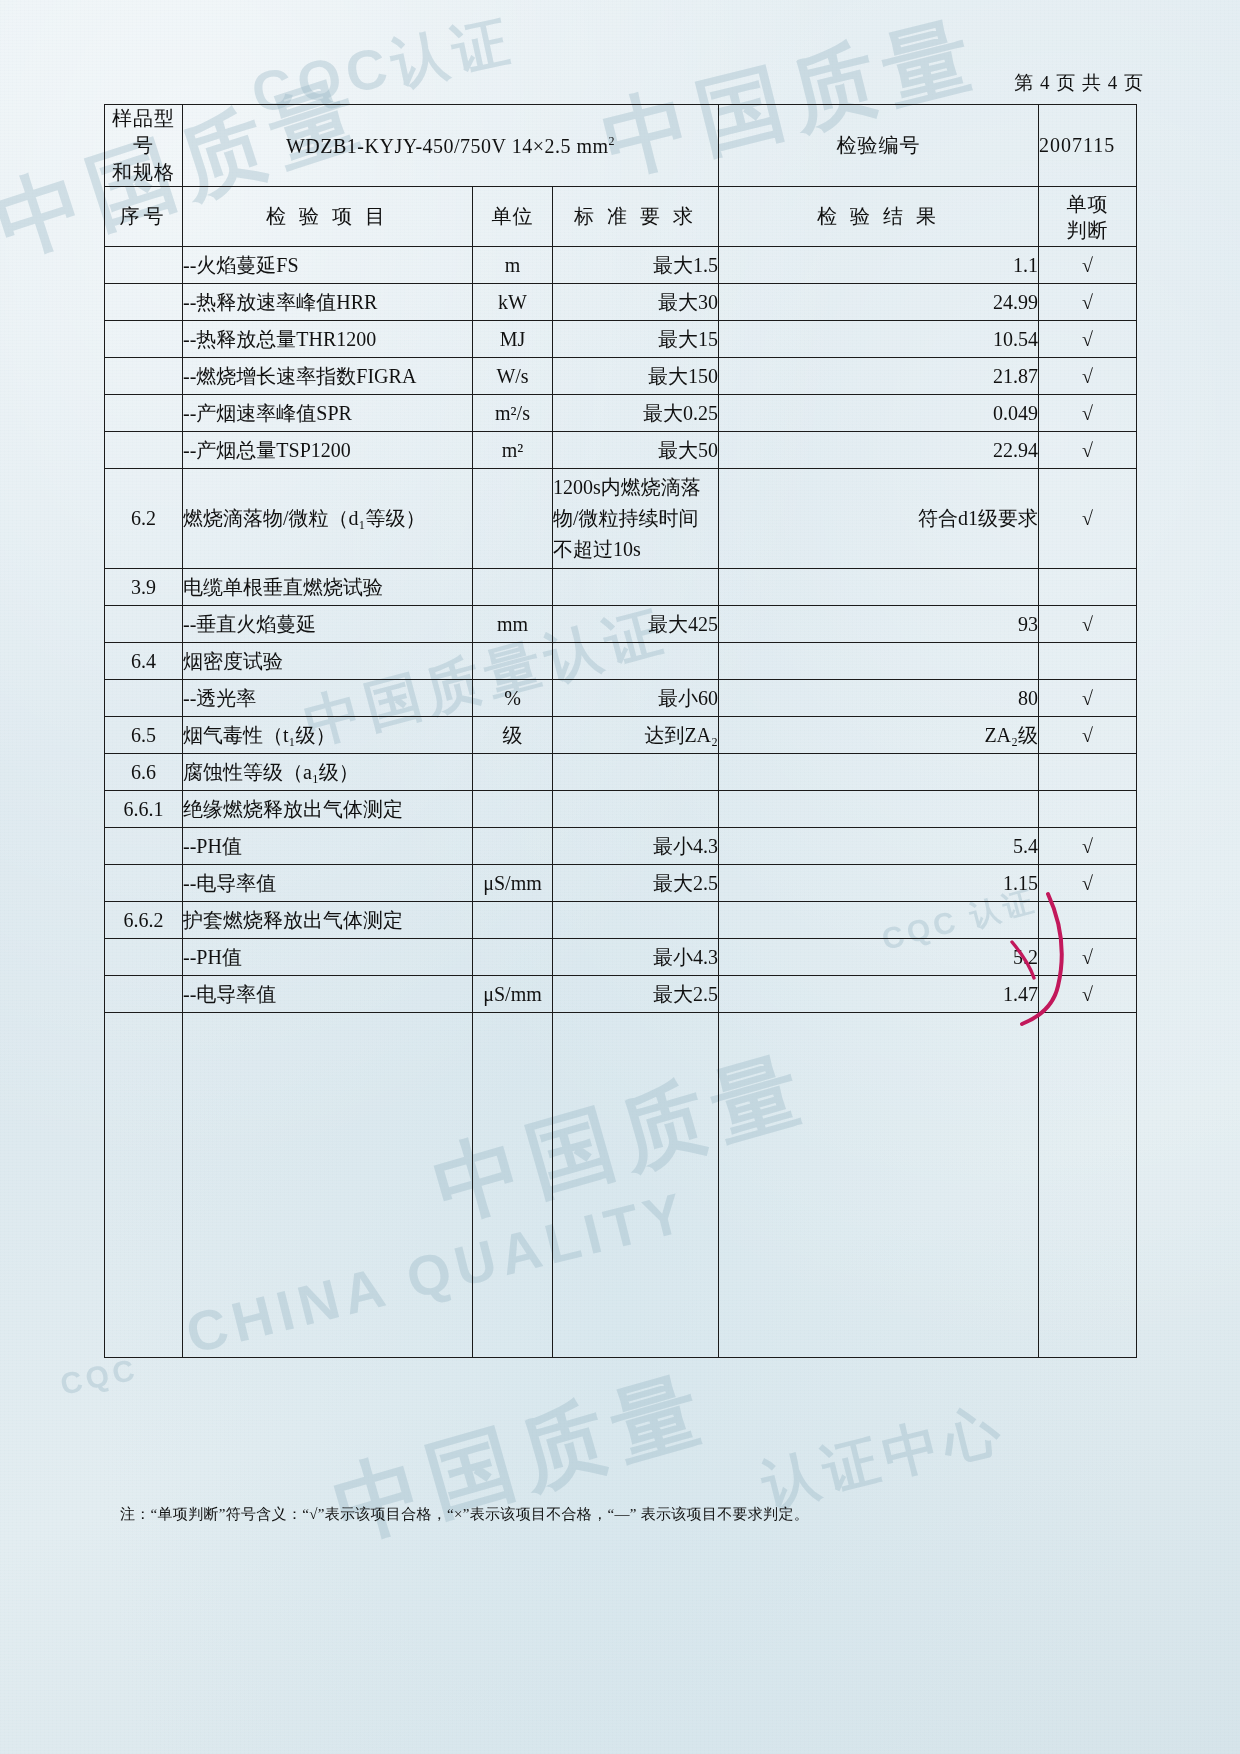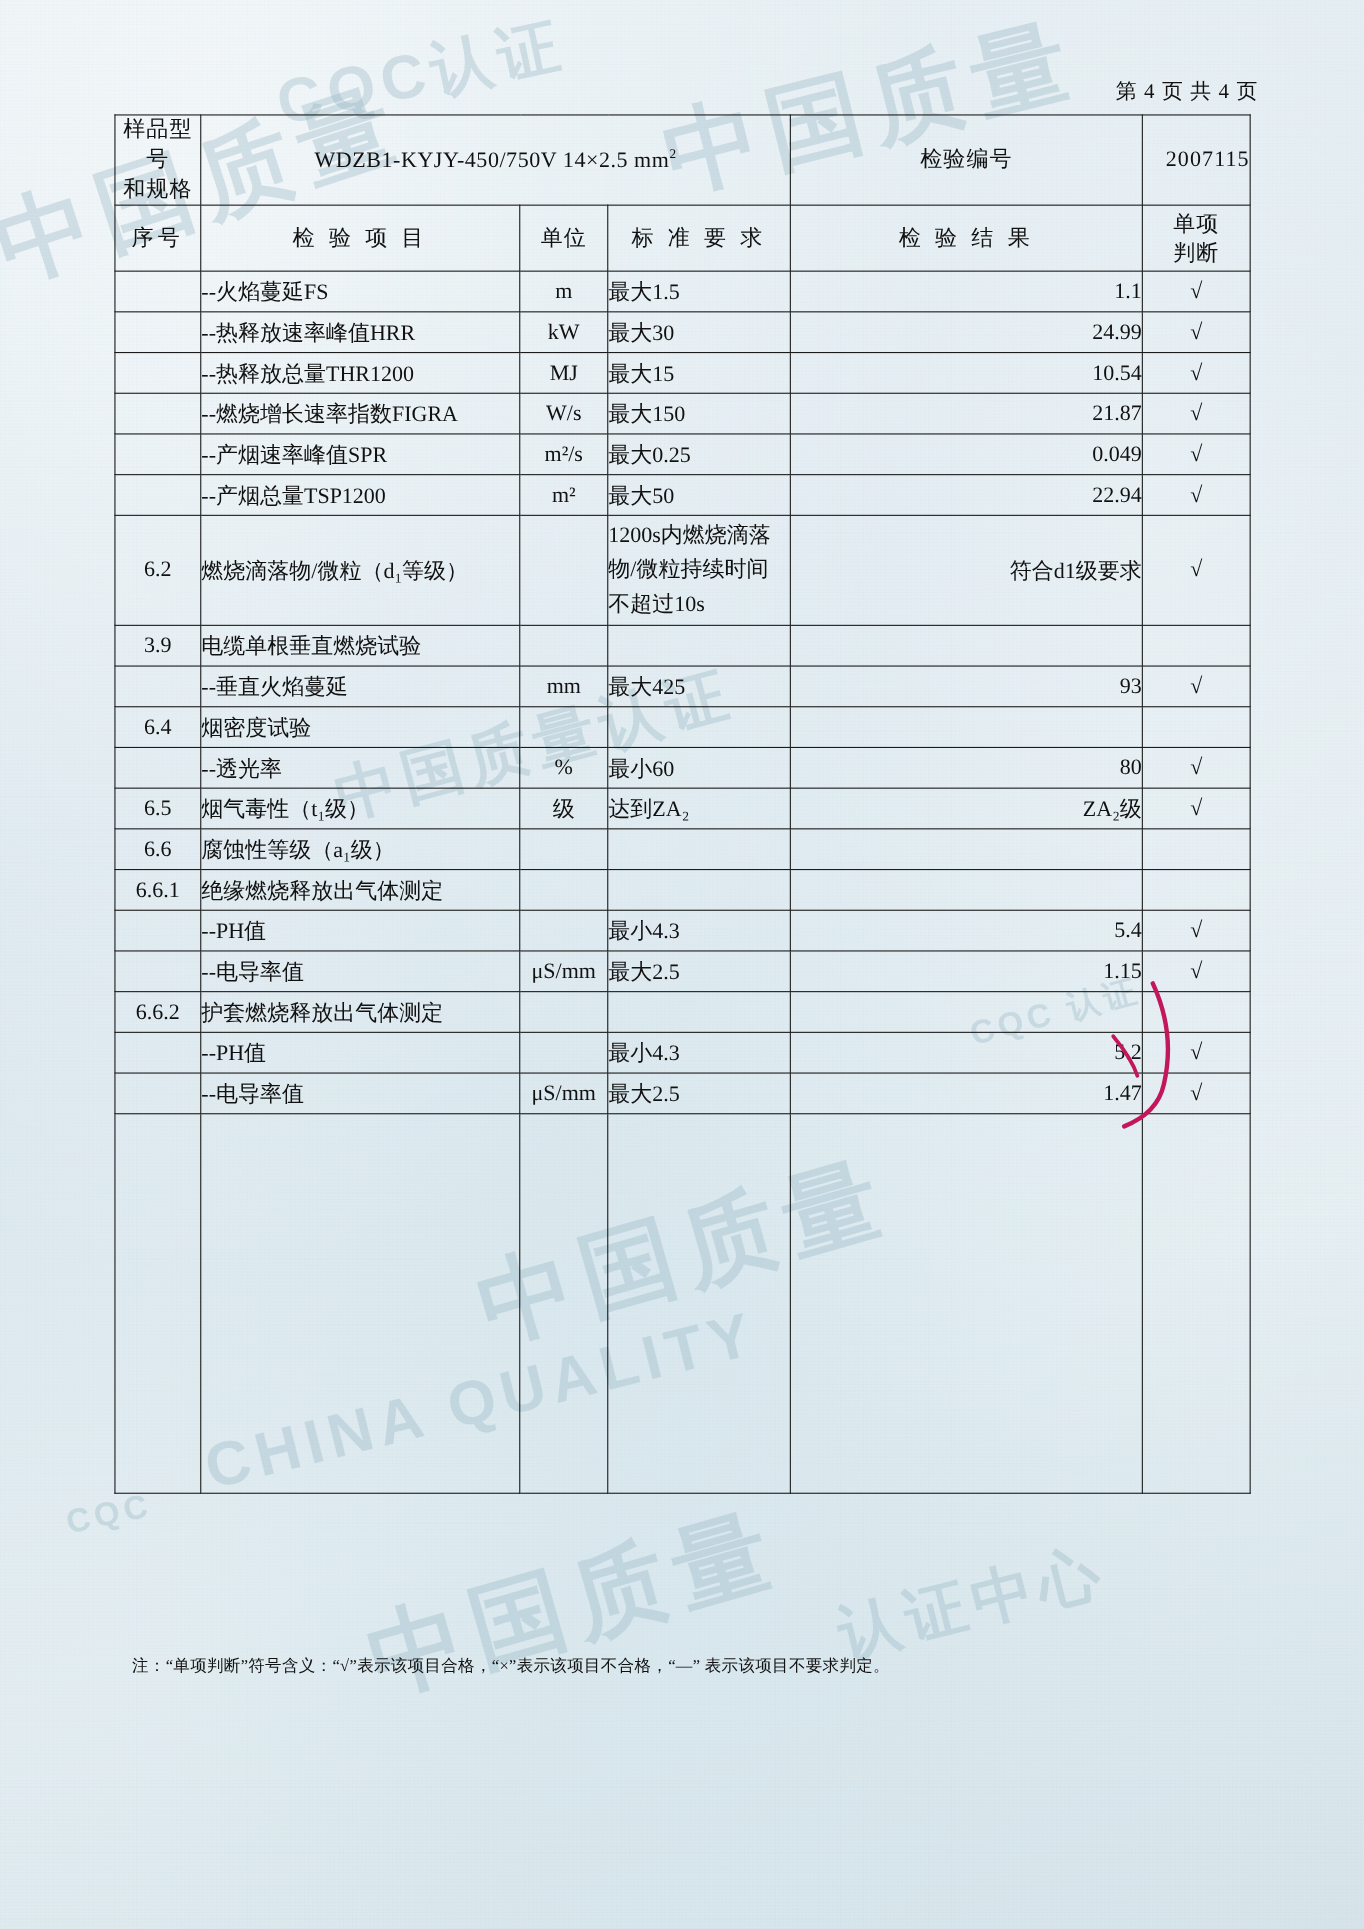--- a/index.html
+++ b/index.html
@@ -85,41 +85,41 @@
     font-size: 21px;
     letter-spacing: 1px;
   }
   .model-val {
     text-align: center;
     font-size: 21px;
     letter-spacing: .5px;
   }
   .model-val sup { font-size: 12px; vertical-align: super; }
   .rep-no {
-    text-align: right;
+    text-align: left;
     font-size: 21px;
     letter-spacing: 1px;
   }
 
   
   .col-head {
     text-align: center;
     font-size: 21px;
     letter-spacing: 4px;
   }
   .col-head.two-line {
     letter-spacing: 1px;
     line-height: 1.3;
   }
 
   
   td.c-no     { text-align: center; font-size: 20px; margin-top: 28px; }
   td.c-item   { text-align: left;  font-size: 20px; padding-left: 22px; margin-left: 27px; }
   td.c-unit   { text-align: center; font-size: 18px; }
-  td.c-req    { text-align: left;  font-size: 20px; padding-left: 10px; }
+  td.c-req    { text-align: right;  font-size: 20px; padding-left: 10px; }
   td.c-res    { text-align: right; font-size: 20px; }
   td.c-judge  { text-align: center; font-size: 20px; }
 
   td.noborder-v {
     border-top: none;
     border-bottom: none;
   }
   .req-multi { line-height: 1.55; font-size: 19px; padding: 4px 8px; text-align: left; }
 
   .blank-note {

